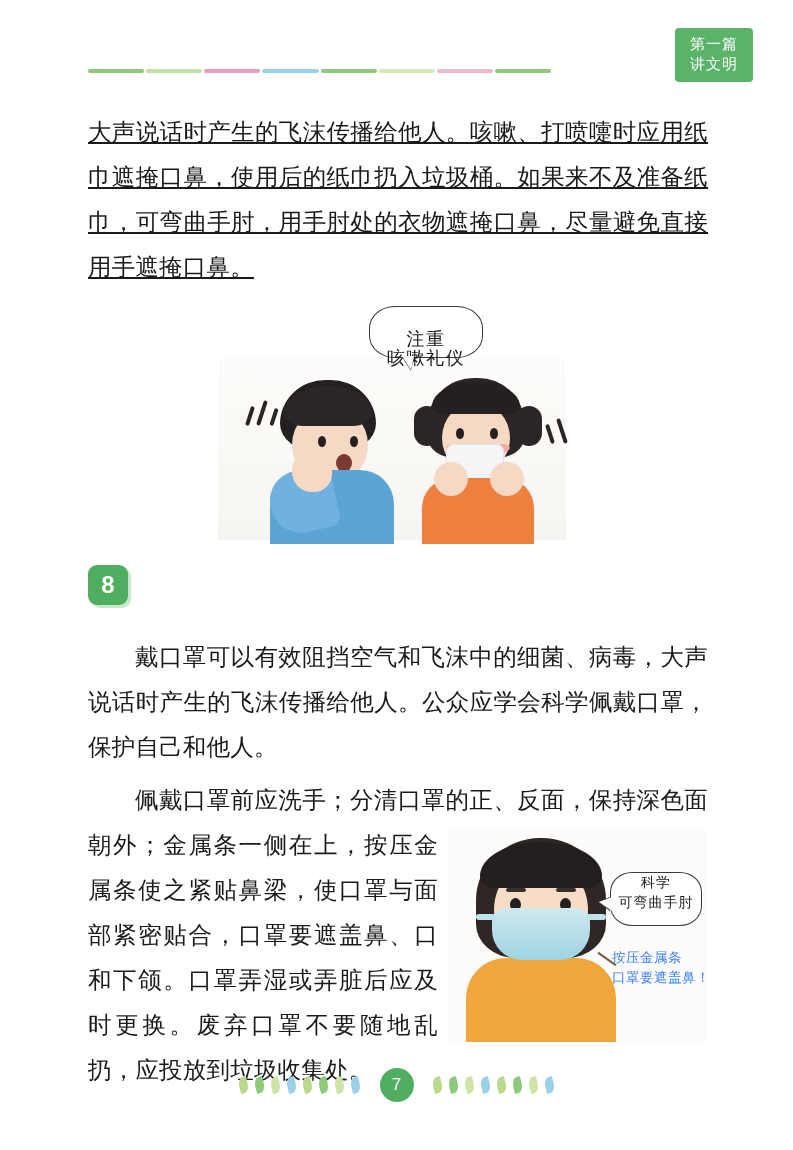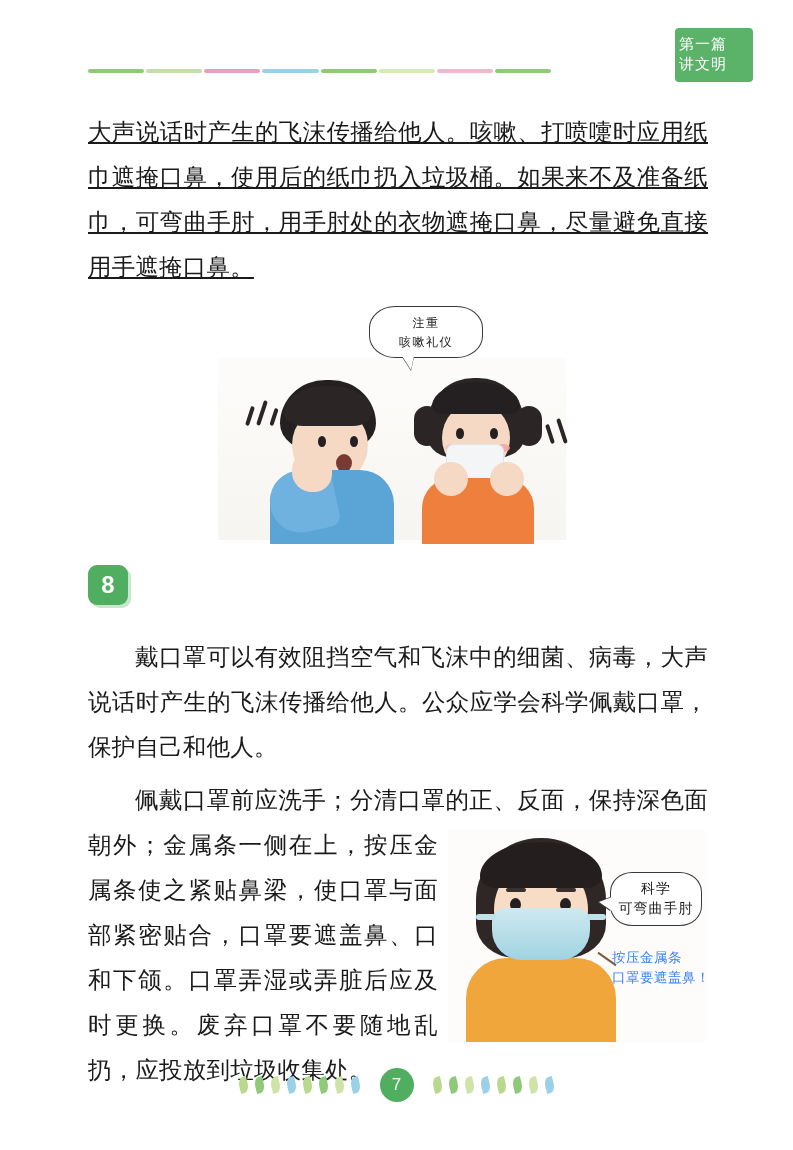--- a/index.html
+++ b/index.html
@@ -19,21 +19,21 @@
   
   .corner-tab {
     position: absolute;
     top: 28px;
     right: 40px;
     width: 78px;
     background: #5bb36a;
     color: #ffffff;
     border-radius: 4px;
     padding: 6px 4px 7px 4px;
-    text-align: left;
+    text-align: center;
     font-family: "Liberation Sans", sans-serif;
     font-size: 15px;
     line-height: 1.35;
     letter-spacing: 1px;
     box-sizing: border-box;
   }
 
   .rule {
     position: absolute;
     top: 68px;
@@ -82,24 +82,24 @@
   .bubble1 {
     position: absolute;
     left: 369px;
     top: 306px;
     width: 114px;
     height: 52px;
     background: #ffffff;
     border: 1.6px solid #3a3a3a;
     border-radius: 26px/22px;
     font-family: "Liberation Serif", serif;
-    font-size: 12px;
+    font-size: 18px;
     line-height: 19px;
     text-align: center;
-    padding-top: 7px;
+    padding-top: 23px;
     box-sizing: border-box;
     letter-spacing: 1.5px;
     z-index: 5;
   }
   .bubble1:after {
     content:"";
     position:absolute;
     left: 32px;
     bottom: -13px;
     width: 0; height: 0;
@@ -248,21 +248,20 @@
     left: 610px;
     top: 872px;
     width: 92px;
     height: 54px;
     background: #ffffff;
     border: 1.6px solid #3a3a3a;
     border-radius: 22px/20px;
     font-size: 14px;
     line-height: 20px;
     text-align: center;
-    padding-top: 6px;
     box-sizing: border-box;
     letter-spacing: 1px;
     z-index: 5;
   }
   .bubble2:after {
     content:"";
     position:absolute;
     left: -12px;
     top: 24px;
     width: 0; height: 0;

